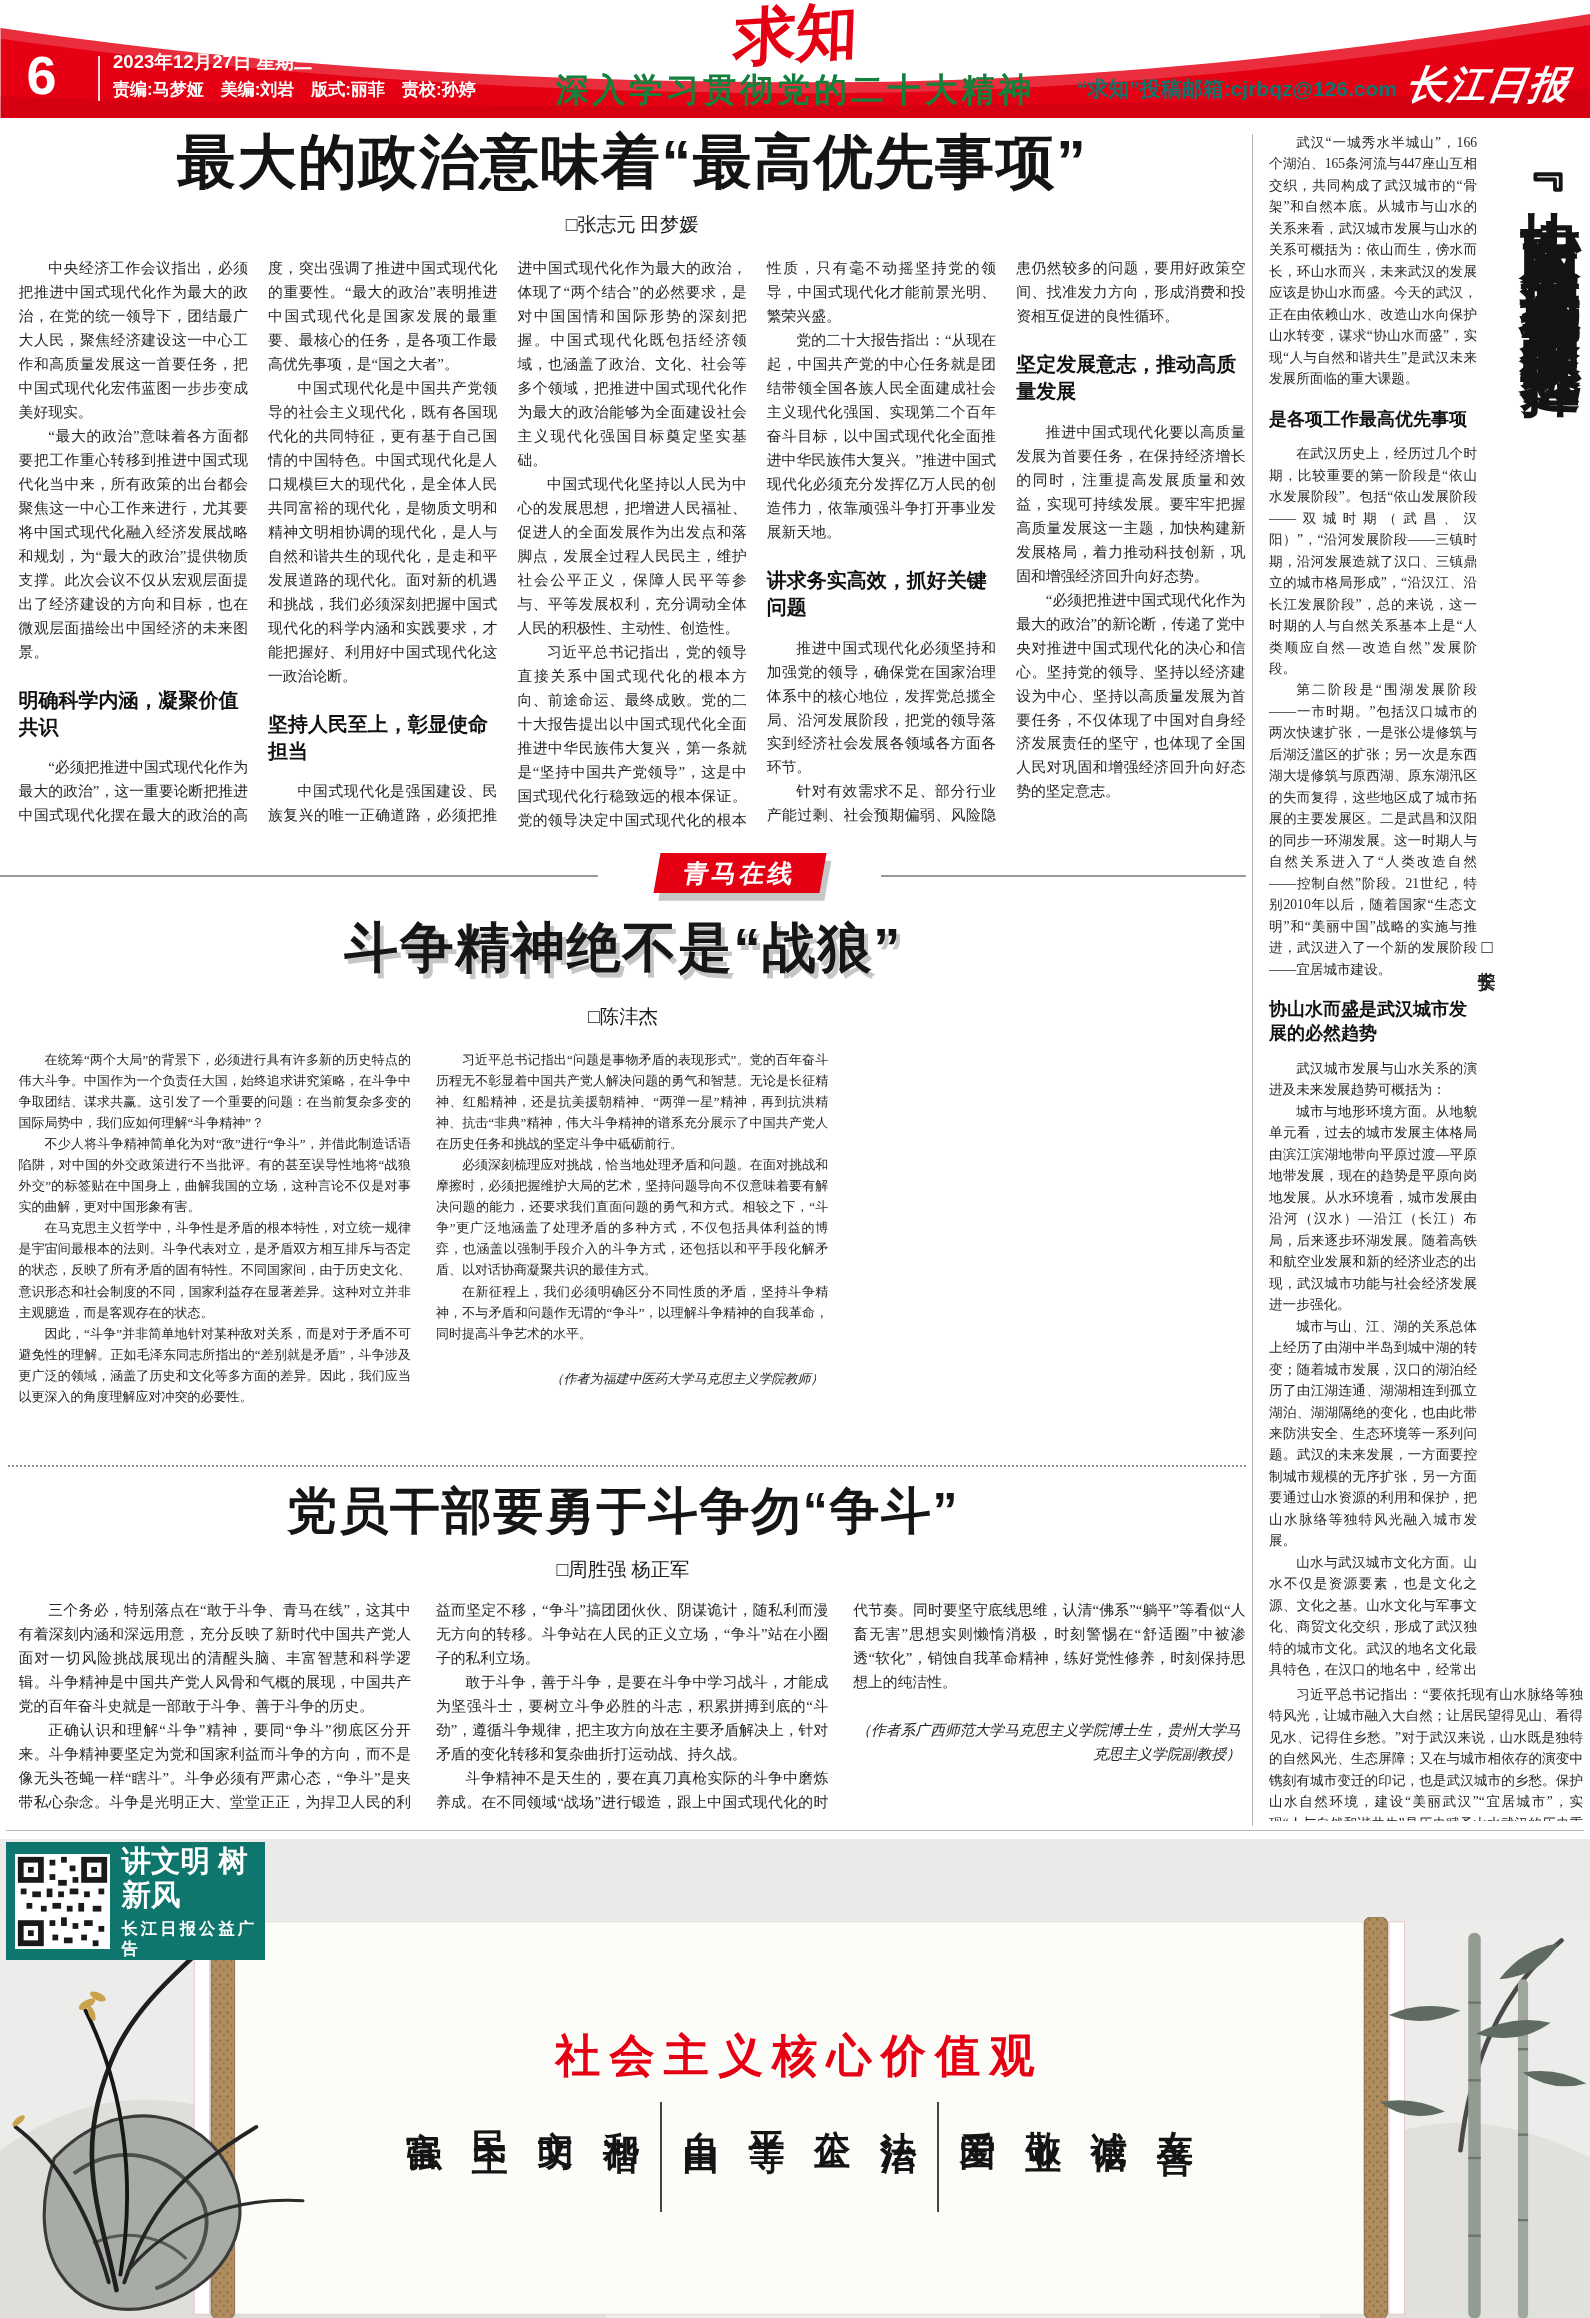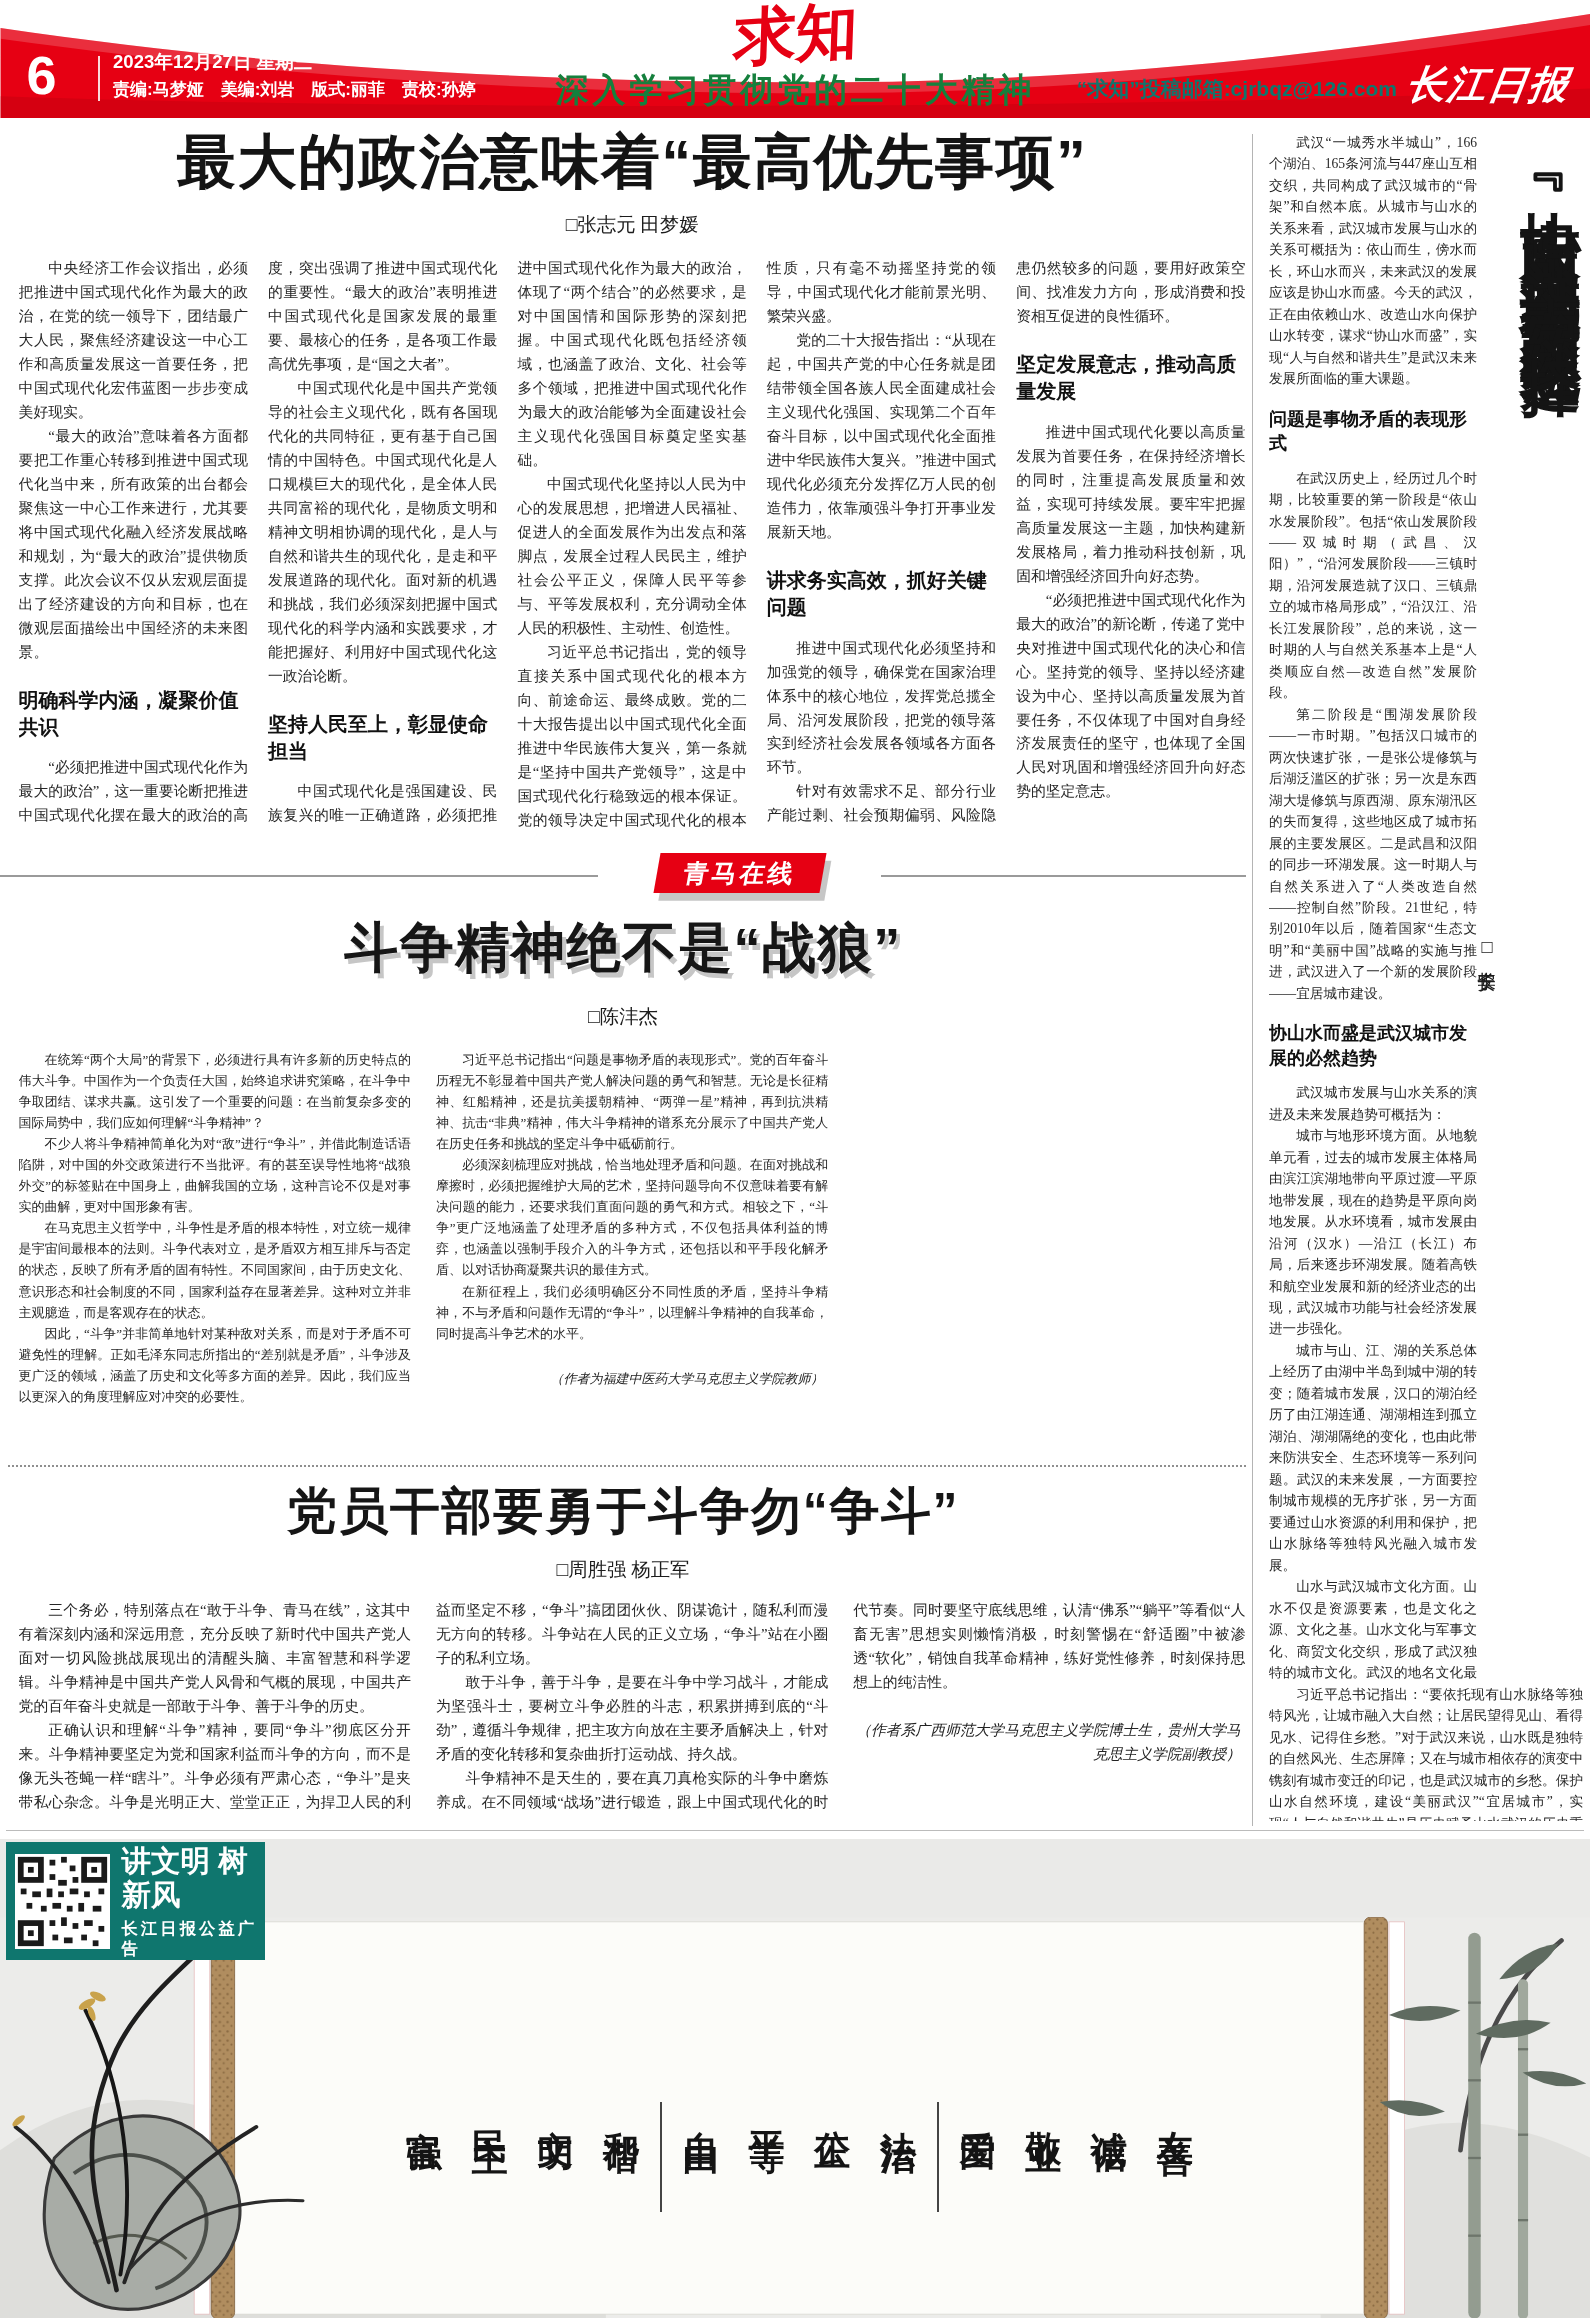--- a/index.html
+++ b/index.html
@@ -121,21 +121,21 @@
 
     </div>
   </div>
 
   <div class="vdivider"></div>
 
   <div class="sidebar">
     <div class="sb-top">
       <div class="sb-textcol">
         <p class="blk">武汉“一城秀水半城山”，166个湖泊、165条河流与447座山互相交织，共同构成了武汉城市的“骨架”和自然本底。从城市与山水的关系来看，武汉城市发展与山水的关系可概括为：依山而生，傍水而长，环山水而兴，未来武汉的发展应该是协山水而盛。今天的武汉，正在由依赖山水、改造山水向保护山水转变，谋求“协山水而盛”，实现“人与自然和谐共生”是武汉未来发展所面临的重大课题。</p>
-          <p class="blk subhead">问题是事物矛盾的表现形式</p>
+          <p class="blk subhead">是各项工作最高优先事项</p>
           <p class="blk">在武汉历史上，经历过几个时期，比较重要的第一阶段是“依山水发展阶段”。包括“依山发展阶段——双城时期（武昌、汉阳）”，“沿河发展阶段——三镇时期，沿河发展造就了汉口、三镇鼎立的城市格局形成”，“沿汉江、沿长江发展阶段”，总的来说，这一时期的人与自然关系基本上是“人类顺应自然—改造自然”发展阶段。</p>
           <p class="blk">第二阶段是“围湖发展阶段——一市时期。”包括汉口城市的两次快速扩张，一是张公堤修筑与后湖泛滥区的扩张；另一次是东西湖大堤修筑与原西湖、原东湖汛区的失而复得，这些地区成了城市拓展的主要发展区。二是武昌和汉阳的同步一环湖发展。这一时期人与自然关系进入了“人类改造自然——控制自然”阶段。21世纪，特别2010年以后，随着国家“生态文明”和“美丽中国”战略的实施与推进，武汉进入了一个新的发展阶段——宜居城市建设。</p>
           <p class="blk subhead">协山水而盛是武汉城市发展的必然趋势</p>
           <p class="blk">武汉城市发展与山水关系的演进及未来发展趋势可概括为：</p>
           <p class="blk">城市与地形环境方面。从地貌单元看，过去的城市发展主体格局由滨江滨湖地带向平原过渡—平原地带发展，现在的趋势是平原向岗地发展。从水环境看，城市发展由沿河（汉水）—沿江（长江）布局，后来逐步环湖发展。随着高铁和航空业发展和新的经济业态的出现，武汉城市功能与社会经济发展进一步强化。</p>
           <p class="blk">城市与山、江、湖的关系总体上经历了由湖中半岛到城中湖的转变；随着城市发展，汉口的湖泊经历了由江湖连通、湖湖相连到孤立湖泊、湖湖隔绝的变化，也由此带来防洪安全、生态环境等一系列问题。武汉的未来发展，一方面要控制城市规模的无序扩张，另一方面要通过山水资源的利用和保护，把山水脉络等独特风光融入城市发展。</p>
           <p class="blk">山水与武汉城市文化方面。山水不仅是资源要素，也是文化之源、文化之基。山水文化与军事文化、商贸文化交织，形成了武汉独特的城市文化。武汉的地名文化最具特色，在汉口的地名中，经常出现墩、台、桥、堤等，是武汉山水文化的重要组成部分和城市精神的体现。</p>
       </div>
       <div class="sb-titlecol">
         <div class="sb-title">『协山水而盛』为武汉城市未来发展的必然选择</div>
@@ -282,20 +282,21 @@
         <g fill="#5f6b60">
           <path d="M1880,120 q-50,-14 -92,6 q46,18 92,-6 Z"></path>
           <path d="M1900,150 q48,-26 96,-14 q-42,30 -96,14 Z"></path>
           <path d="M1930,80 q30,-40 76,-46 q-24,42 -76,46 Z"></path>
           <path d="M1960,200 q44,-8 82,14 q-44,12 -82,-14 Z"></path>
           <path d="M1860,250 q-40,-20 -84,-12 q36,28 84,12 Z"></path>
         </g>
       </g>
     </svg>
 
+    <div class="ad-title">社会主义核心价值观</div>
     <div class="ad-values">
       <div class="vgroup">
         <span class="value-pair">富强</span>
           <span class="value-pair">民主</span>
           <span class="value-pair">文明</span>
           <span class="value-pair">和谐</span>
       </div>
       <div class="vsep"></div>
       <div class="vgroup">
         <span class="value-pair">自由</span>

